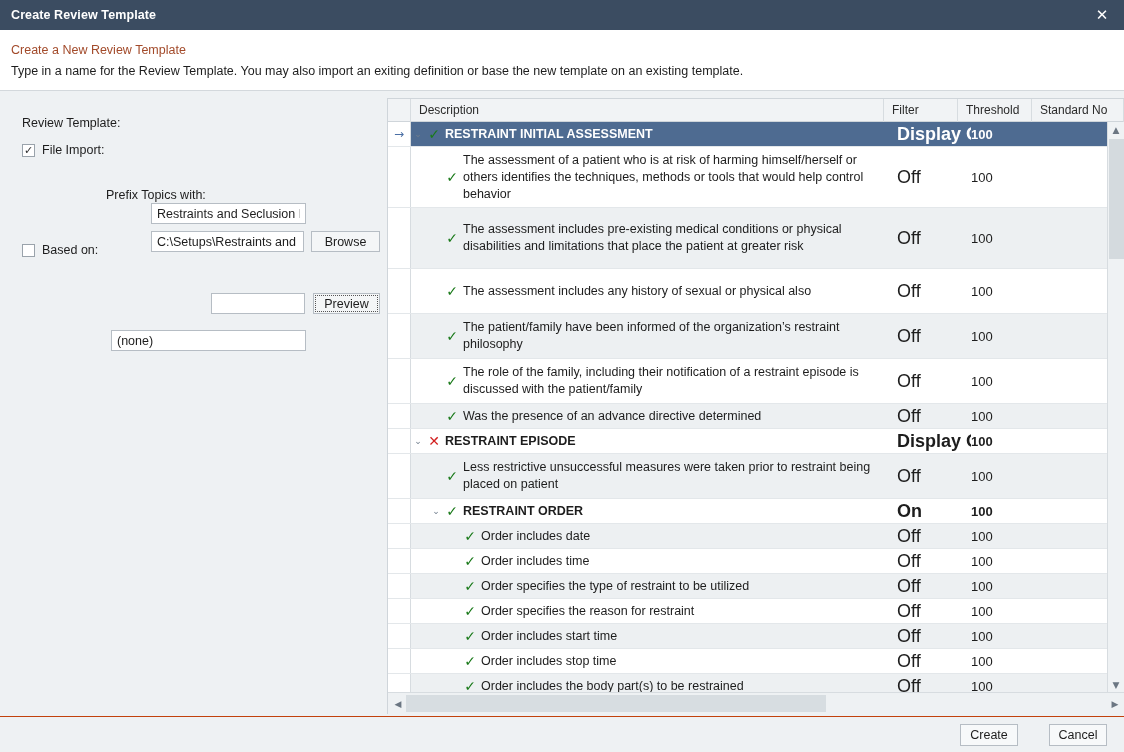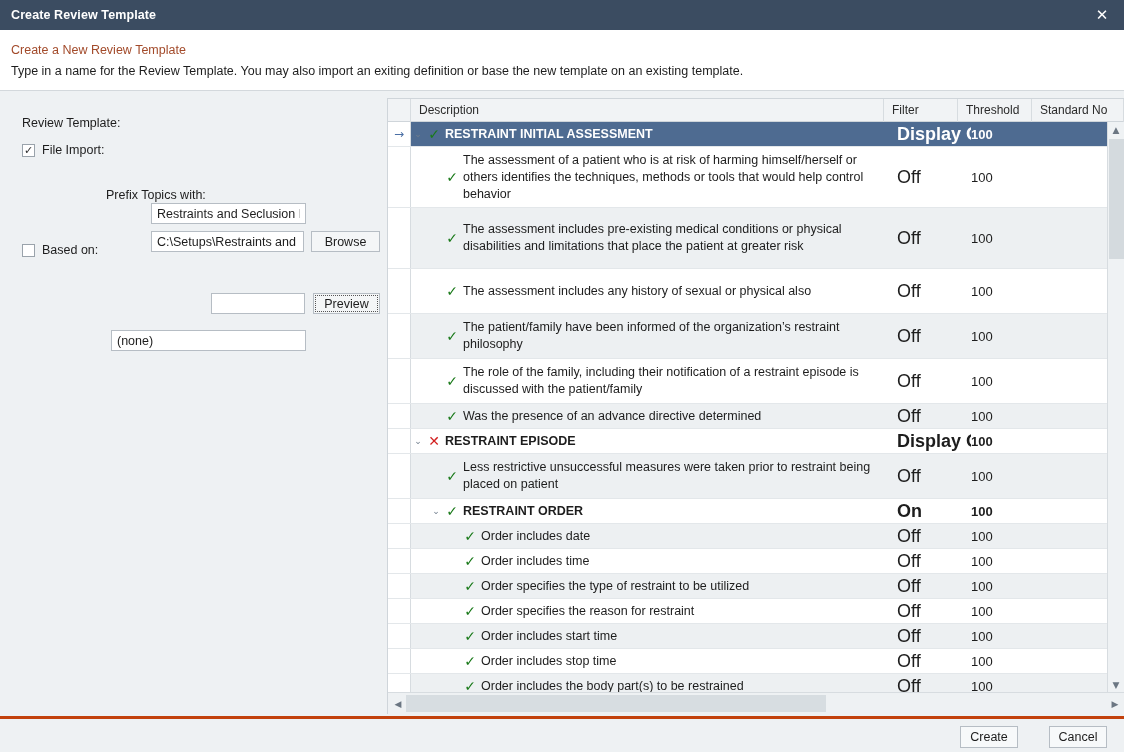--- a/index.html
+++ b/index.html
@@ -179,21 +179,21 @@
   #hscroll .arr.lf { left: 2px; }
   #hscroll .arr.rt { right: 2px; }
   #hthumb {
     position: absolute; left: 18px; top: 2px; width: 420px; height: 17px;
     background: #d7dde1; cursor: pointer;
   }
 
   
   #footer {
     position: absolute; left: 0; bottom: 0; width: 1124px; height: 36px;
-    background: #eef1f3; border-top: 3px solid #c2410c;
+    background: #eef1f3; border-top: 1px solid #c2410c;
   }
   #footer .fbtn {
     position: absolute; top: 7px; height: 22px; width: 58px;
     border: 1px solid #b6bdc4; background: #f7f9fa;
     font-family: "Liberation Sans", sans-serif; font-size: 12.5px;
     color: #1d1d1d; cursor: pointer;
   }
   #btn-create { right: 106px; }
   #btn-cancel { right: 17px; }
 </style>

